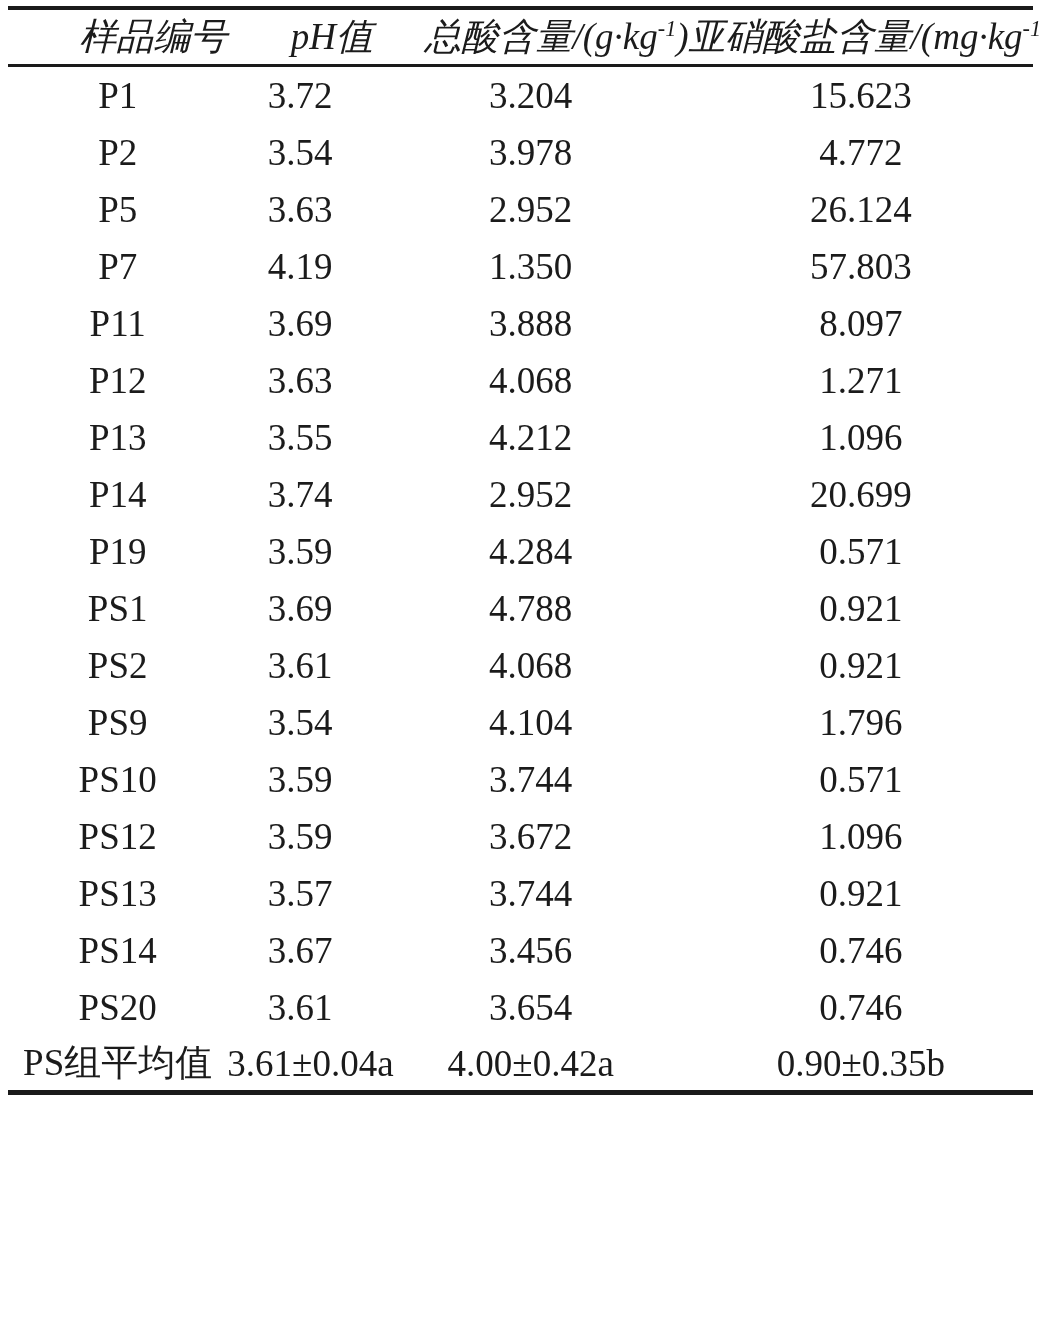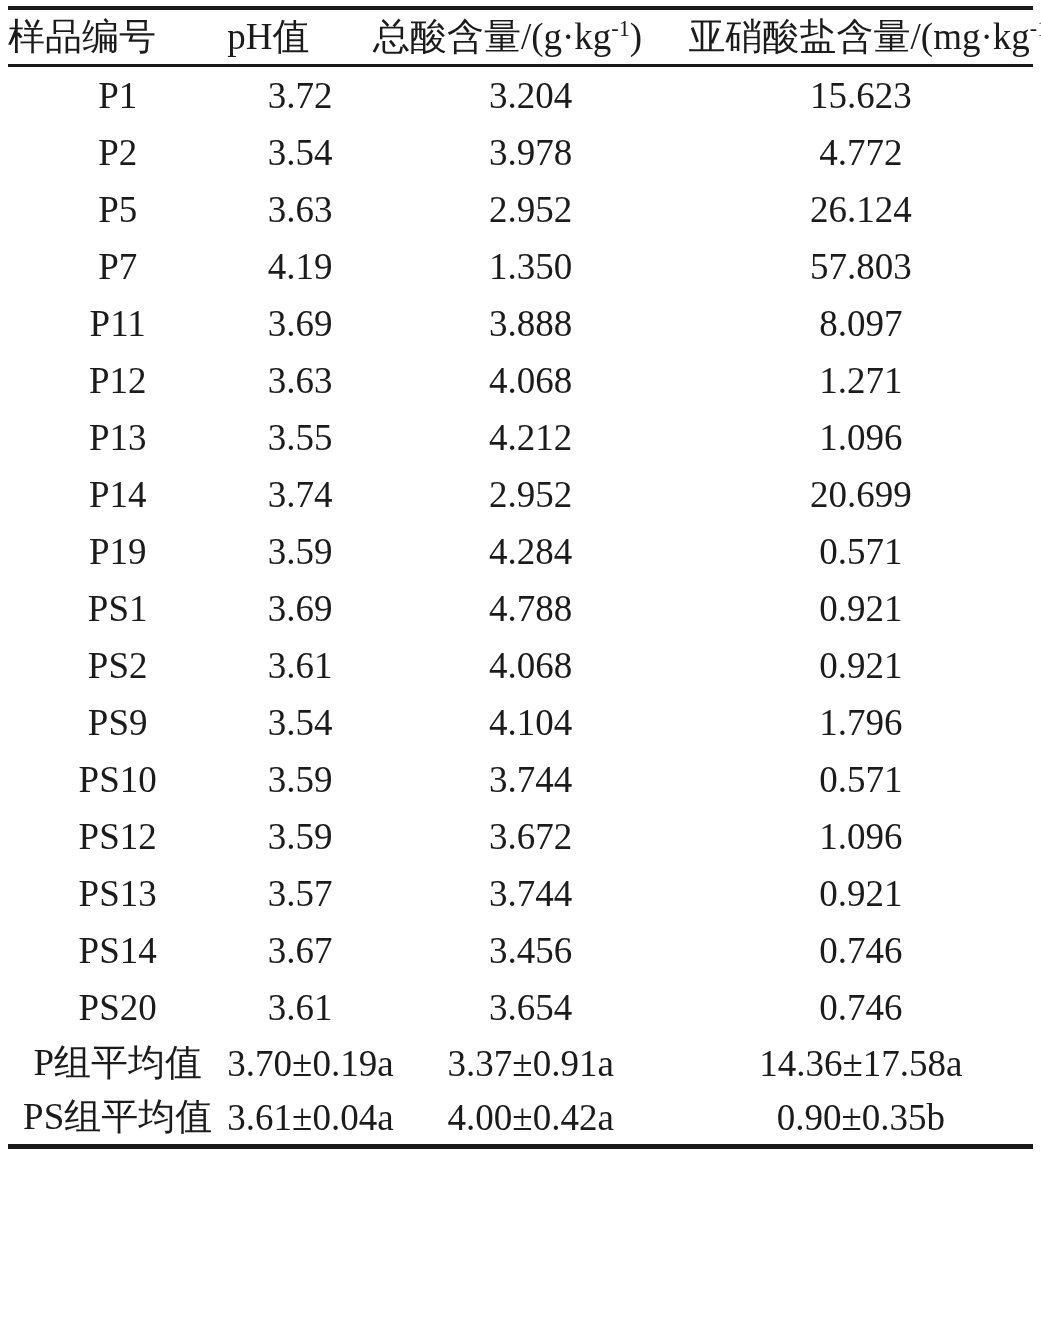--- a/index.html
+++ b/index.html
@@ -21,25 +21,26 @@
     table-layout: fixed;
     font-family: "Liberation Serif", "DejaVu Serif", serif;
     color: #1b1b1b;
     border-top: 4px solid #1a1a1a;
     border-bottom: 5px solid #1a1a1a;
   }
   thead th {
     font-weight: normal;
     font-size: 37px;
     height: 54px;
-    text-align: left;
+    text-align: right;
     vertical-align: middle;
     border-bottom: 3px solid #1a1a1a;
     padding: 0;
     white-space: nowrap;
+    font-style: italic;
   }
   tbody td {
     font-size: 37px;
     height: 57px;
     text-align: center;
     vertical-align: middle;
     padding: 0;
     white-space: nowrap;
   }
   tr[data-name="summary-row"] td {
@@ -167,26 +168,20 @@
           <td data-name="total-acid-cell">3.456</td>
           <td data-name="nitrite-cell">0.746</td>
         </tr>
         <tr data-name="table-row">
           <td data-name="sample-id-cell">PS20</td>
           <td data-name="ph-cell">3.61</td>
           <td data-name="total-acid-cell">3.654</td>
           <td data-name="nitrite-cell">0.746</td>
         </tr>
         <tr data-name="summary-row">
-          <td data-name="sample-id-cell">P组平均值</td>
-          <td data-name="ph-cell">3.70±0.19a</td>
-          <td data-name="total-acid-cell">3.37±0.91a</td>
-          <td data-name="nitrite-cell">14.36±17.58a</td>
-        </tr>
-        <tr data-name="summary-row">
           <td data-name="sample-id-cell">PS组平均值</td>
           <td data-name="ph-cell">3.61±0.04a</td>
           <td data-name="total-acid-cell">4.00±0.42a</td>
           <td data-name="nitrite-cell">0.90±0.35b</td>
         </tr>
       </tbody>
   </table>
 </div>
 
 </body></html>

